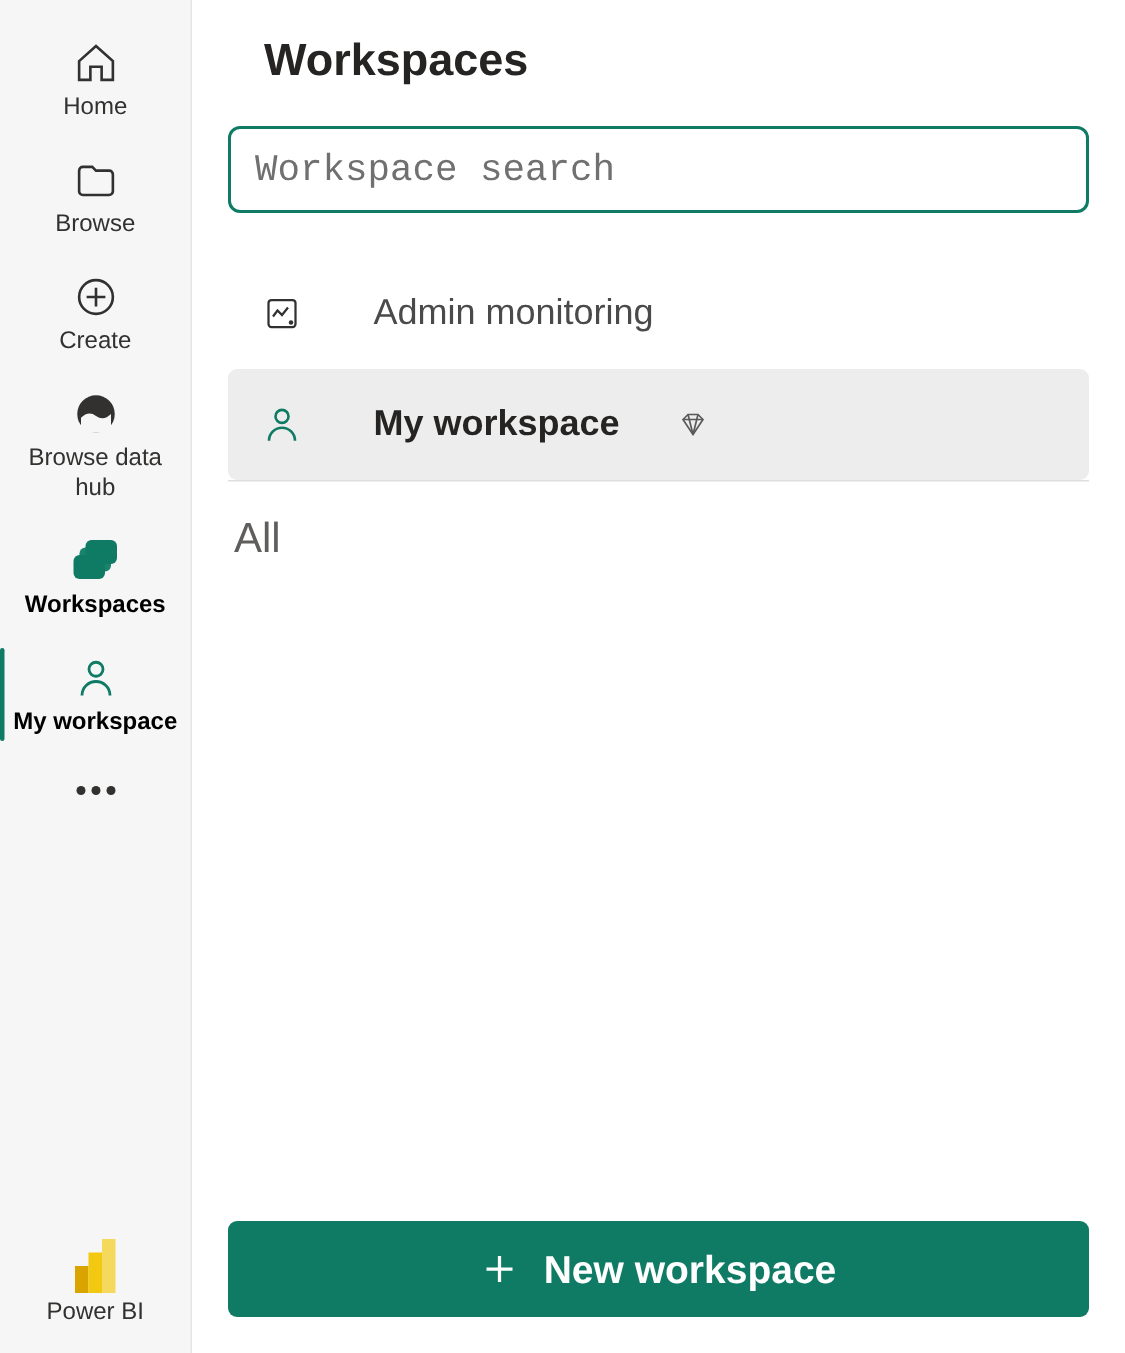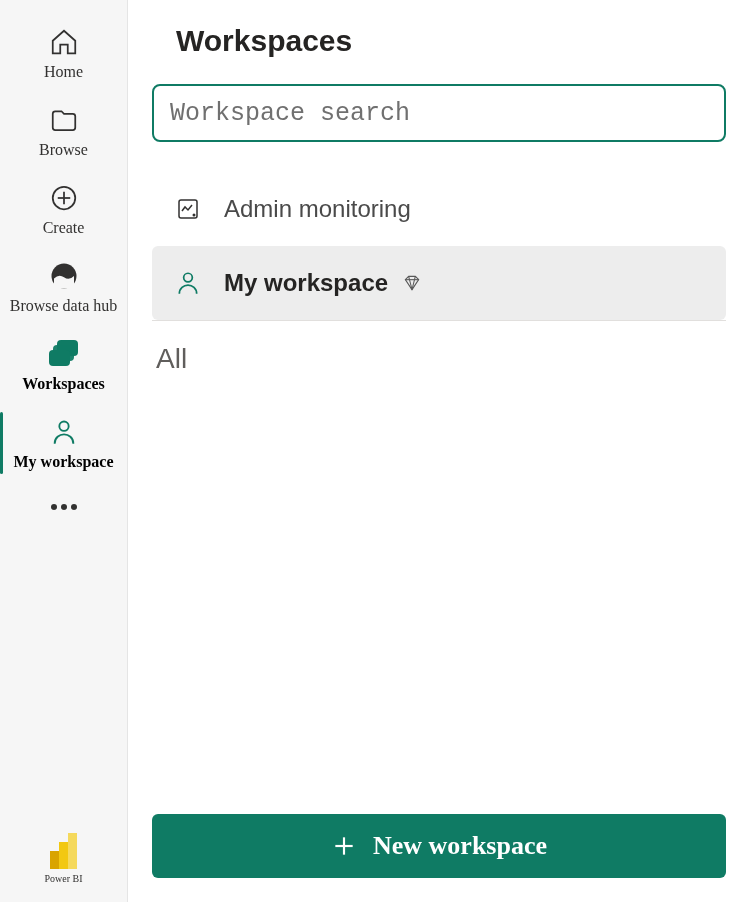--- a/index.html
+++ b/index.html
@@ -13,21 +13,20 @@
     }
     .sidebar {
       width: 128px;
       background: #f6f6f6;
       border-right: 1px solid #e5e5e5;
       display: flex;
       flex-direction: column;
       align-items: center;
       padding-top: 14px;
       position: relative;
-      font-family: Liberation Serif, serif;
     }
     .nav-item {
       width: 100%;
       display: flex;
       flex-direction: column;
       align-items: center;
       padding: 12px 4px 10px 4px;
       cursor: pointer;
       position: relative;
     }
@@ -75,21 +74,21 @@
       align-items: center;
       padding-bottom: 18px;
       cursor: pointer;
     }
     .bottom-brand .brand-icon {
       width: 28px; height: 36px; position: relative; margin-bottom: 4px;
     }
     .bottom-brand .bar1 { position: absolute; bottom: 0; left: 0; width: 9px; height: 18px; background: #d9a400; }
     .bottom-brand .bar2 { position: absolute; bottom: 0; left: 9px; width: 9px; height: 27px; background: #f2c811; }
     .bottom-brand .bar3 { position: absolute; bottom: 0; left: 18px; width: 9px; height: 36px; background: #f5d95c; }
-    .bottom-brand .label { font-size: 10px; color: #323130; }
+    .bottom-brand .label { font-size: 16px; color: #323130; }
 
     .panel {
       flex: 1;
       display: flex;
       flex-direction: column;
       padding: 24px 24px 24px 24px;
     }
     .panel-title {
       font-size: 30px;
       font-weight: 700;
@@ -116,20 +115,21 @@
       border-bottom: 1px solid #e1dfdd;
       margin-bottom: 22px;
     }
     .ws-item {
       display: flex;
       align-items: center;
       height: 74px;
       padding: 0 22px;
       cursor: pointer;
       border-radius: 6px;
+      gap: 25px;
     }
     .ws-item.selected {
       background: #ededed;
     }
     .ws-item .ws-icon {
       width: 28px; height: 28px; margin-right: 22px; display: flex; align-items: center; justify-content: center;
     }
     .ws-item .ws-label {
       font-size: 24px;
       color: #4a4a4a;
@@ -156,21 +156,21 @@
       color: #fff;
       border: none;
       border-radius: 6px;
       font-size: 26px;
       font-weight: 600;
       display: flex;
       align-items: center;
       justify-content: center;
       cursor: pointer;
       gap: 16px;
-      font-family: Liberation Serif, serif;
+      font-family: Liberation Sans, sans-serif;
     }
     .plus-icon { display: flex; align-items: center; justify-content: center; }
     svg { display: block; }
 
     
     .stack-icon { position: relative; width: 30px; height: 28px; }
     .stack-icon .card { position: absolute; width: 21px; height: 16px; border-radius: 4px; }
     .stack-icon .c1 { top: 0; left: 8px; background: #0f7b64; }
     .stack-icon .c2 { top: 5px; left: 4px; background: #0f7b64; opacity: 0.95; }
     .stack-icon .c3 { top: 10px; left: 0; background: #0f7b64; }

